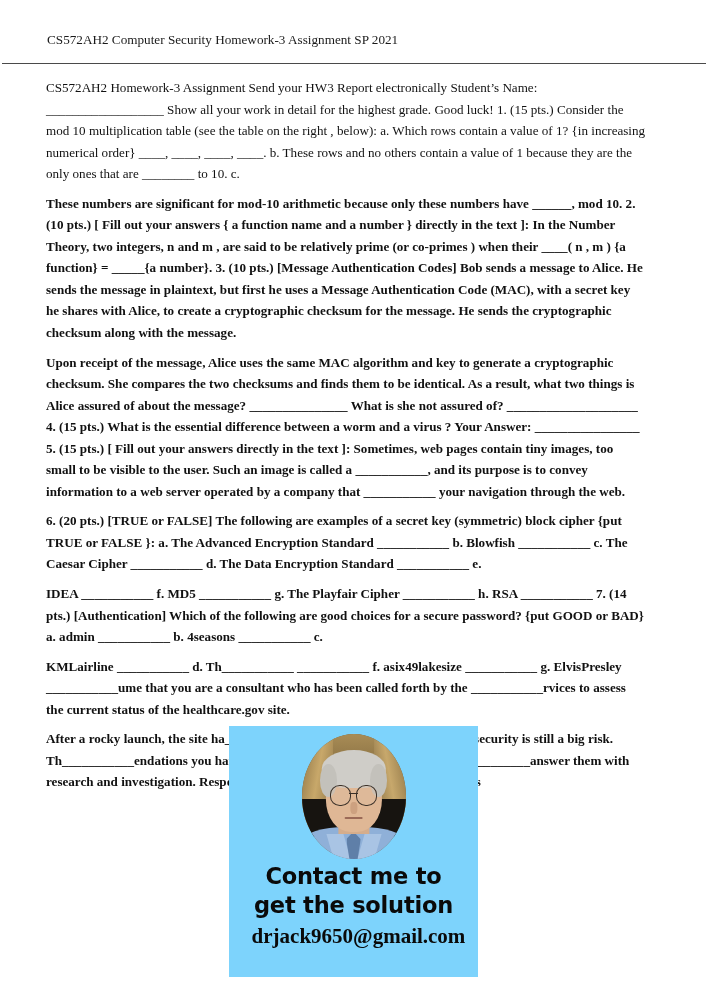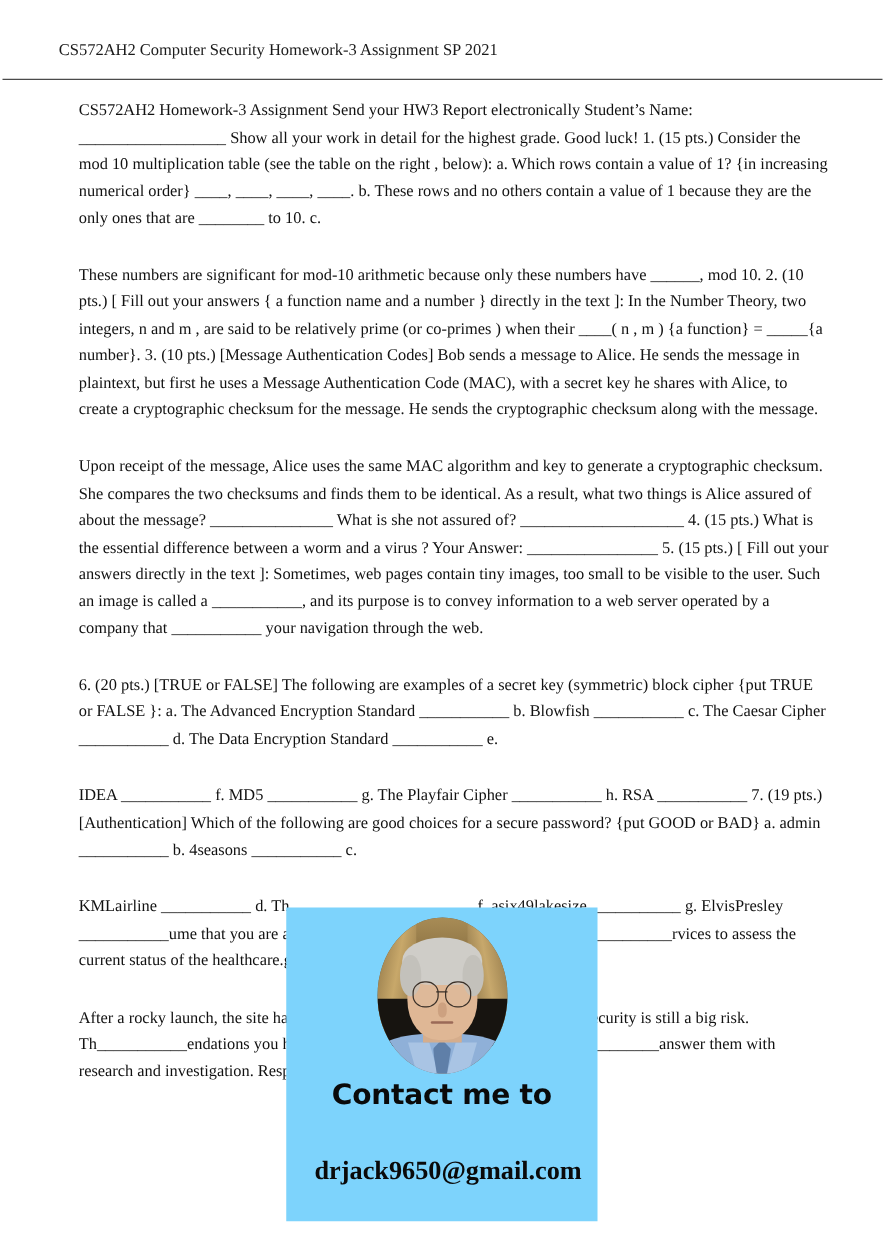--- a/index.html
+++ b/index.html
@@ -38,35 +38,36 @@
     position: absolute;
     left: 2px;
     top: 63px;
     width: 704px;
     height: 0;
     border-top: 1px solid #4a4a4a;
   }
 
   .body-text {
     position: absolute;
-    left: 63px;
+    left: 46px;
     top: 77px;
     width: 600px;
     font-size: 13.1px;
     line-height: 21.55px;
     text-align: left;
     color: #111111;
   }
 
   .para {
     margin: 0;
     padding: 0;
   }
   .para + .para {
-    margin-top: 24px;
+    margin-top: 8px;
+    font-weight: bold;
   }
 
   
   .overlay-card {
     position: absolute;
     left: 229px;
     top: 726px;
     width: 249px;
     height: 251px;
     background: #7dd3fc;
@@ -205,21 +206,21 @@
 
   <div class="doc-title">CS572AH2 Computer Security Homework-3 Assignment SP 2021</div>
 
   <div class="header-rule"></div>
 
   <div class="body-text">
     <p class="para">CS572AH2 Homework-3 Assignment Send your HW3 Report electronically Student’s Name: __________________ Show all your work in detail for the highest grade. Good luck! 1. (15 pts.) Consider the mod 10 multiplication table (see the table on the right , below): a. Which rows contain a value of 1? {in increasing numerical order} ____, ____, ____, ____. b. These rows and no others contain a value of 1 because they are the only ones that are ________ to 10. c.</p>
     <p class="para">These numbers are significant for mod-10 arithmetic because only these numbers have ______, mod 10. 2. (10 pts.) [ Fill out your answers { a function name and a number } directly in the text ]: In the Number Theory, two integers, n and m , are said to be relatively prime (or co-primes ) when their ____( n , m ) {a function} = _____{a number}. 3. (10 pts.) [Message Authentication Codes] Bob sends a message to Alice. He sends the message in plaintext, but first he uses a Message Authentication Code (MAC), with a secret key he shares with Alice, to create a cryptographic checksum for the message. He sends the cryptographic checksum along with the message.</p>
     <p class="para">Upon receipt of the message, Alice uses the same MAC algorithm and key to generate a cryptographic checksum. She compares the two checksums and finds them to be identical. As a result, what two things is Alice assured of about the message? _______________ What is she not assured of? ____________________ 4. (15 pts.) What is the essential difference between a worm and a virus ? Your Answer: ________________ 5. (15 pts.) [ Fill out your answers directly in the text ]: Sometimes, web pages contain tiny images, too small to be visible to the user. Such an image is called a ___________, and its purpose is to convey information to a web server operated by a company that ___________ your navigation through the web.</p>
     <p class="para">6. (20 pts.) [TRUE or FALSE] The following are examples of a secret key (symmetric) block cipher {put TRUE or FALSE }: a. The Advanced Encryption Standard ___________ b. Blowfish ___________ c. The Caesar Cipher ___________ d. The Data Encryption Standard ___________ e.</p>
-    <p class="para">IDEA ___________ f. MD5 ___________ g. The Playfair Cipher ___________ h. RSA ___________ 7. (19 pts.) [Authentication] Which of the following are good choices for a secure password? {put GOOD or BAD} a. admin ___________ b. 4seasons ___________ c.</p>
+    <p class="para">IDEA ___________ f. MD5 ___________ g. The Playfair Cipher ___________ h. RSA ___________ 7. (14 pts.) [Authentication] Which of the following are good choices for a secure password? {put GOOD or BAD} a. admin ___________ b. 4seasons ___________ c.</p>
     <p class="para">KMLairline ___________ d. Th___________ ___________ f. asix49lakesize ___________ g. ElvisPresley ___________ume that you are a consultant who has been called forth by the ___________rvices to assess the current status of the healthcare.gov site.</p>
     <p class="para">After a rocky launch, the site ha___________ adoption rates remain low and security is still a big risk. Th___________endations you have going forward. What questions would ___________answer them with research and investigation. Response par___________ minimum · Initial posts</p>
   </div>
 
   <div class="overlay-card">
 
     <div class="portrait">
       <div class="pt-wall-l"></div>
       <div class="pt-wall-r"></div>
       <div class="pt-wall-c"></div>
@@ -235,18 +236,19 @@
       <div class="pt-hair-r"></div>
       <div class="pt-glass-l"></div>
       <div class="pt-glass-r"></div>
       <div class="pt-bridge"></div>
       <div class="pt-nose"></div>
       <div class="pt-mouth"></div>
     </div>
 
     <div class="overlay-line l1">Contact me to</div>
 
+    <div class="overlay-line l2">get the solution</div>
 
     <div class="overlay-email">drjack9650@gmail.com</div>
 
   </div>
 
 </div>
 
 </body></html>

